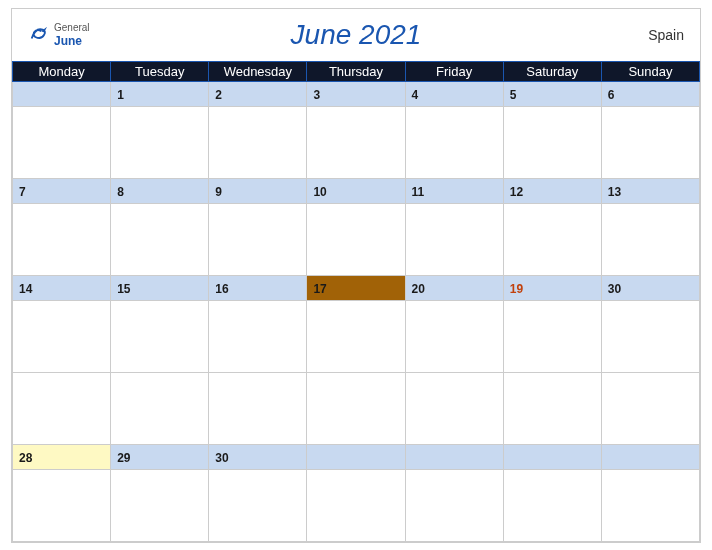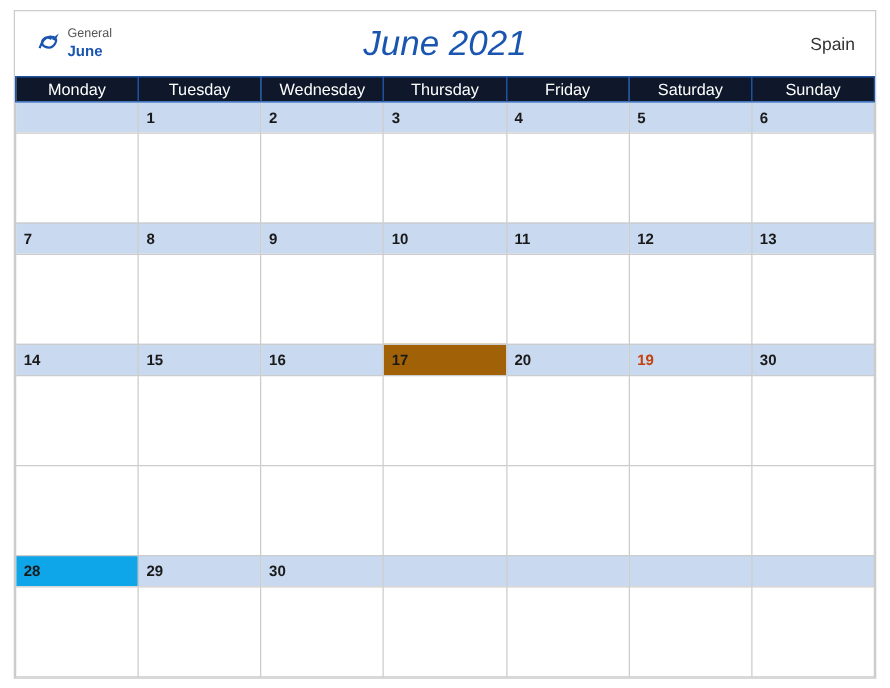--- a/index.html
+++ b/index.html
@@ -170,21 +170,21 @@
         <tr>
           <td style="height: 72px; background-color: rgb(255, 255, 255); border: 1px solid rgb(204, 204, 204);"></td>
           <td style="height: 72px; background-color: rgb(255, 255, 255); border: 1px solid rgb(204, 204, 204);"></td>
           <td style="height: 72px; background-color: rgb(255, 255, 255); border: 1px solid rgb(204, 204, 204);"></td>
           <td style="height: 72px; background-color: rgb(255, 255, 255); border: 1px solid rgb(204, 204, 204);"></td>
           <td style="height: 72px; background-color: rgb(255, 255, 255); border: 1px solid rgb(204, 204, 204);"></td>
           <td style="height: 72px; background-color: rgb(255, 255, 255); border: 1px solid rgb(204, 204, 204);"></td>
           <td style="height: 72px; background-color: rgb(255, 255, 255); border: 1px solid rgb(204, 204, 204);"></td>
         </tr>
         <tr>
-          <td style="background-color: #0ea5e9; height: 18px; padding: 3px 6px; border: 1px solid rgb(204, 204, 204);"><span style="font-size: 12px; font-weight: bold; color: rgb(26, 26, 26);">28</span></td>
+          <td style="background-color: #fef9c3; height: 18px; padding: 3px 6px; border: 1px solid rgb(204, 204, 204);"><span style="font-size: 12px; font-weight: bold; color: rgb(26, 26, 26);">28</span></td>
           <td style="background-color: rgb(200, 217, 240); height: 18px; padding: 3px 6px; border: 1px solid rgb(204, 204, 204); margin-top: 42px;"><span style="font-size: 12px; font-weight: bold; color: rgb(26, 26, 26);">29</span></td>
           <td style="background-color: rgb(200, 217, 240); height: 18px; padding: 3px 6px; border: 1px solid rgb(204, 204, 204);"><span style="font-size: 12px; font-weight: bold; color: rgb(26, 26, 26);">30</span></td>
           <td style="background-color: rgb(200, 217, 240); height: 18px; padding: 3px 6px; border: 1px solid rgb(204, 204, 204);"></td>
           <td style="background-color: rgb(200, 217, 240); height: 18px; padding: 3px 6px; border: 1px solid rgb(204, 204, 204);"></td>
           <td style="background-color: rgb(200, 217, 240); height: 18px; padding: 3px 6px; border: 1px solid rgb(204, 204, 204);"></td>
           <td style="background-color: rgb(200, 217, 240); height: 18px; padding: 3px 6px; border: 1px solid rgb(204, 204, 204);"></td>
         </tr>
         <tr>
           <td style="height: 72px; background-color: rgb(255, 255, 255); border: 1px solid rgb(204, 204, 204);"></td>
           <td style="height: 72px; background-color: rgb(255, 255, 255); border: 1px solid rgb(204, 204, 204);"></td>

